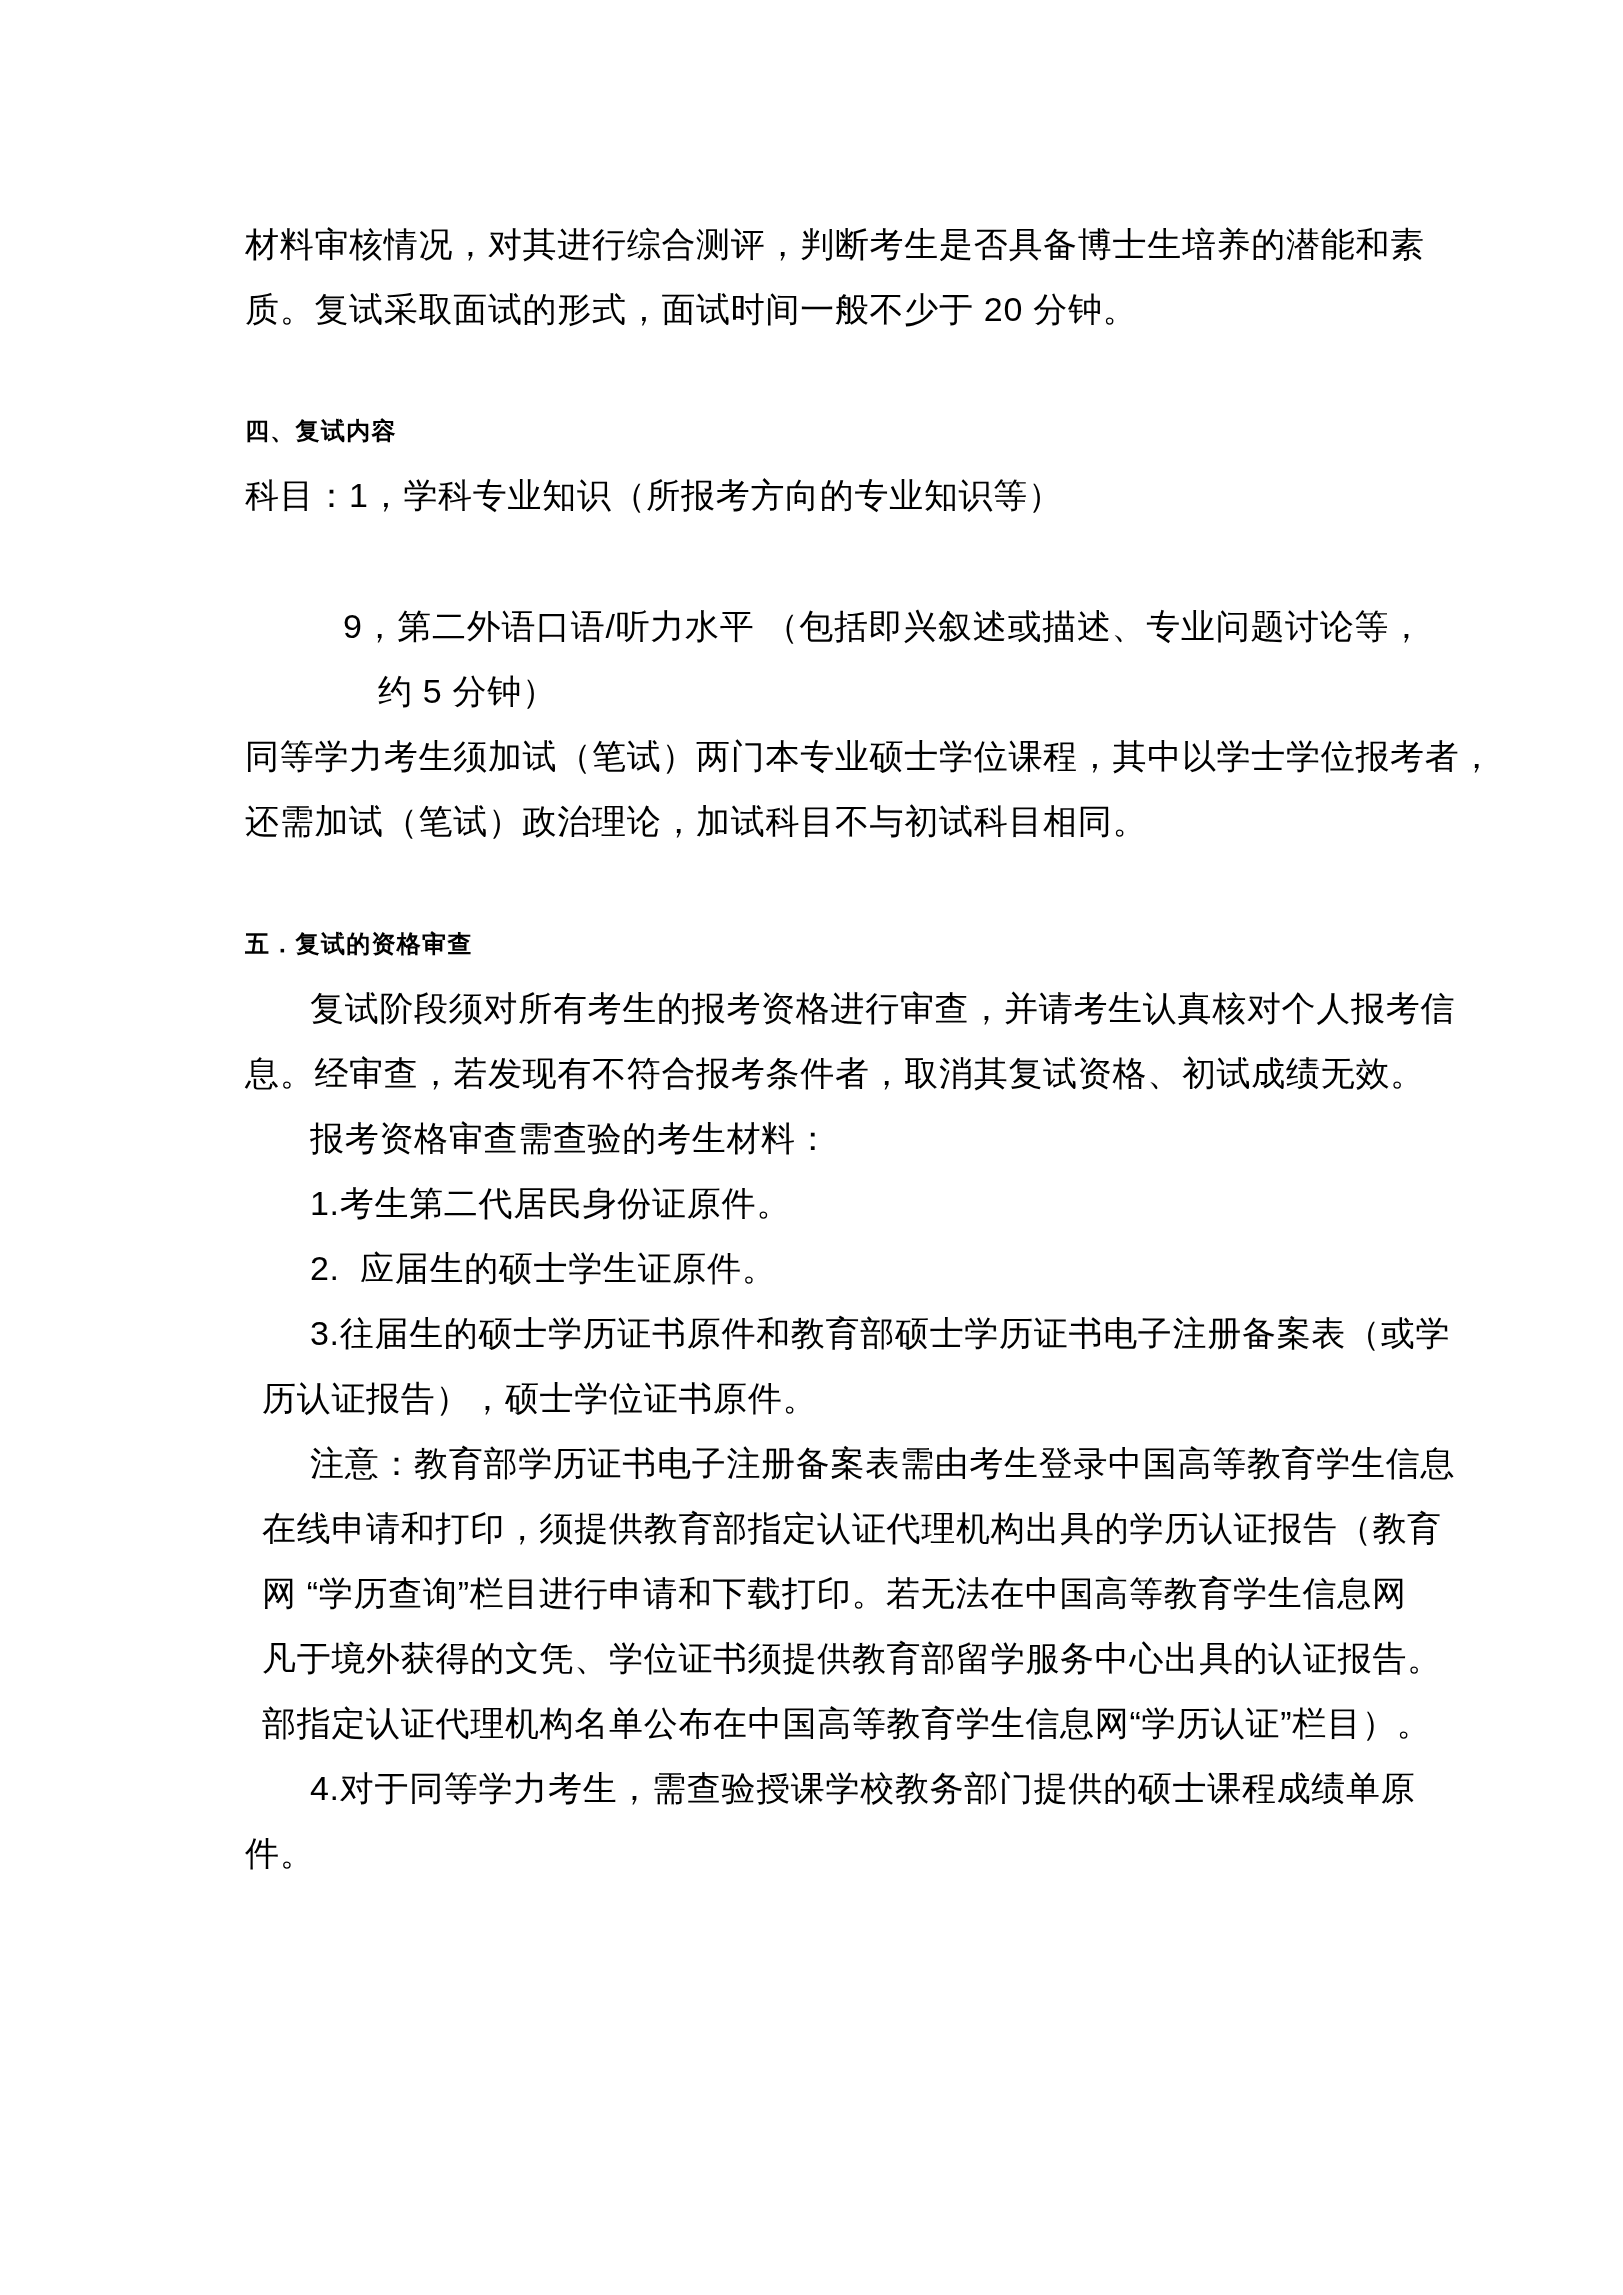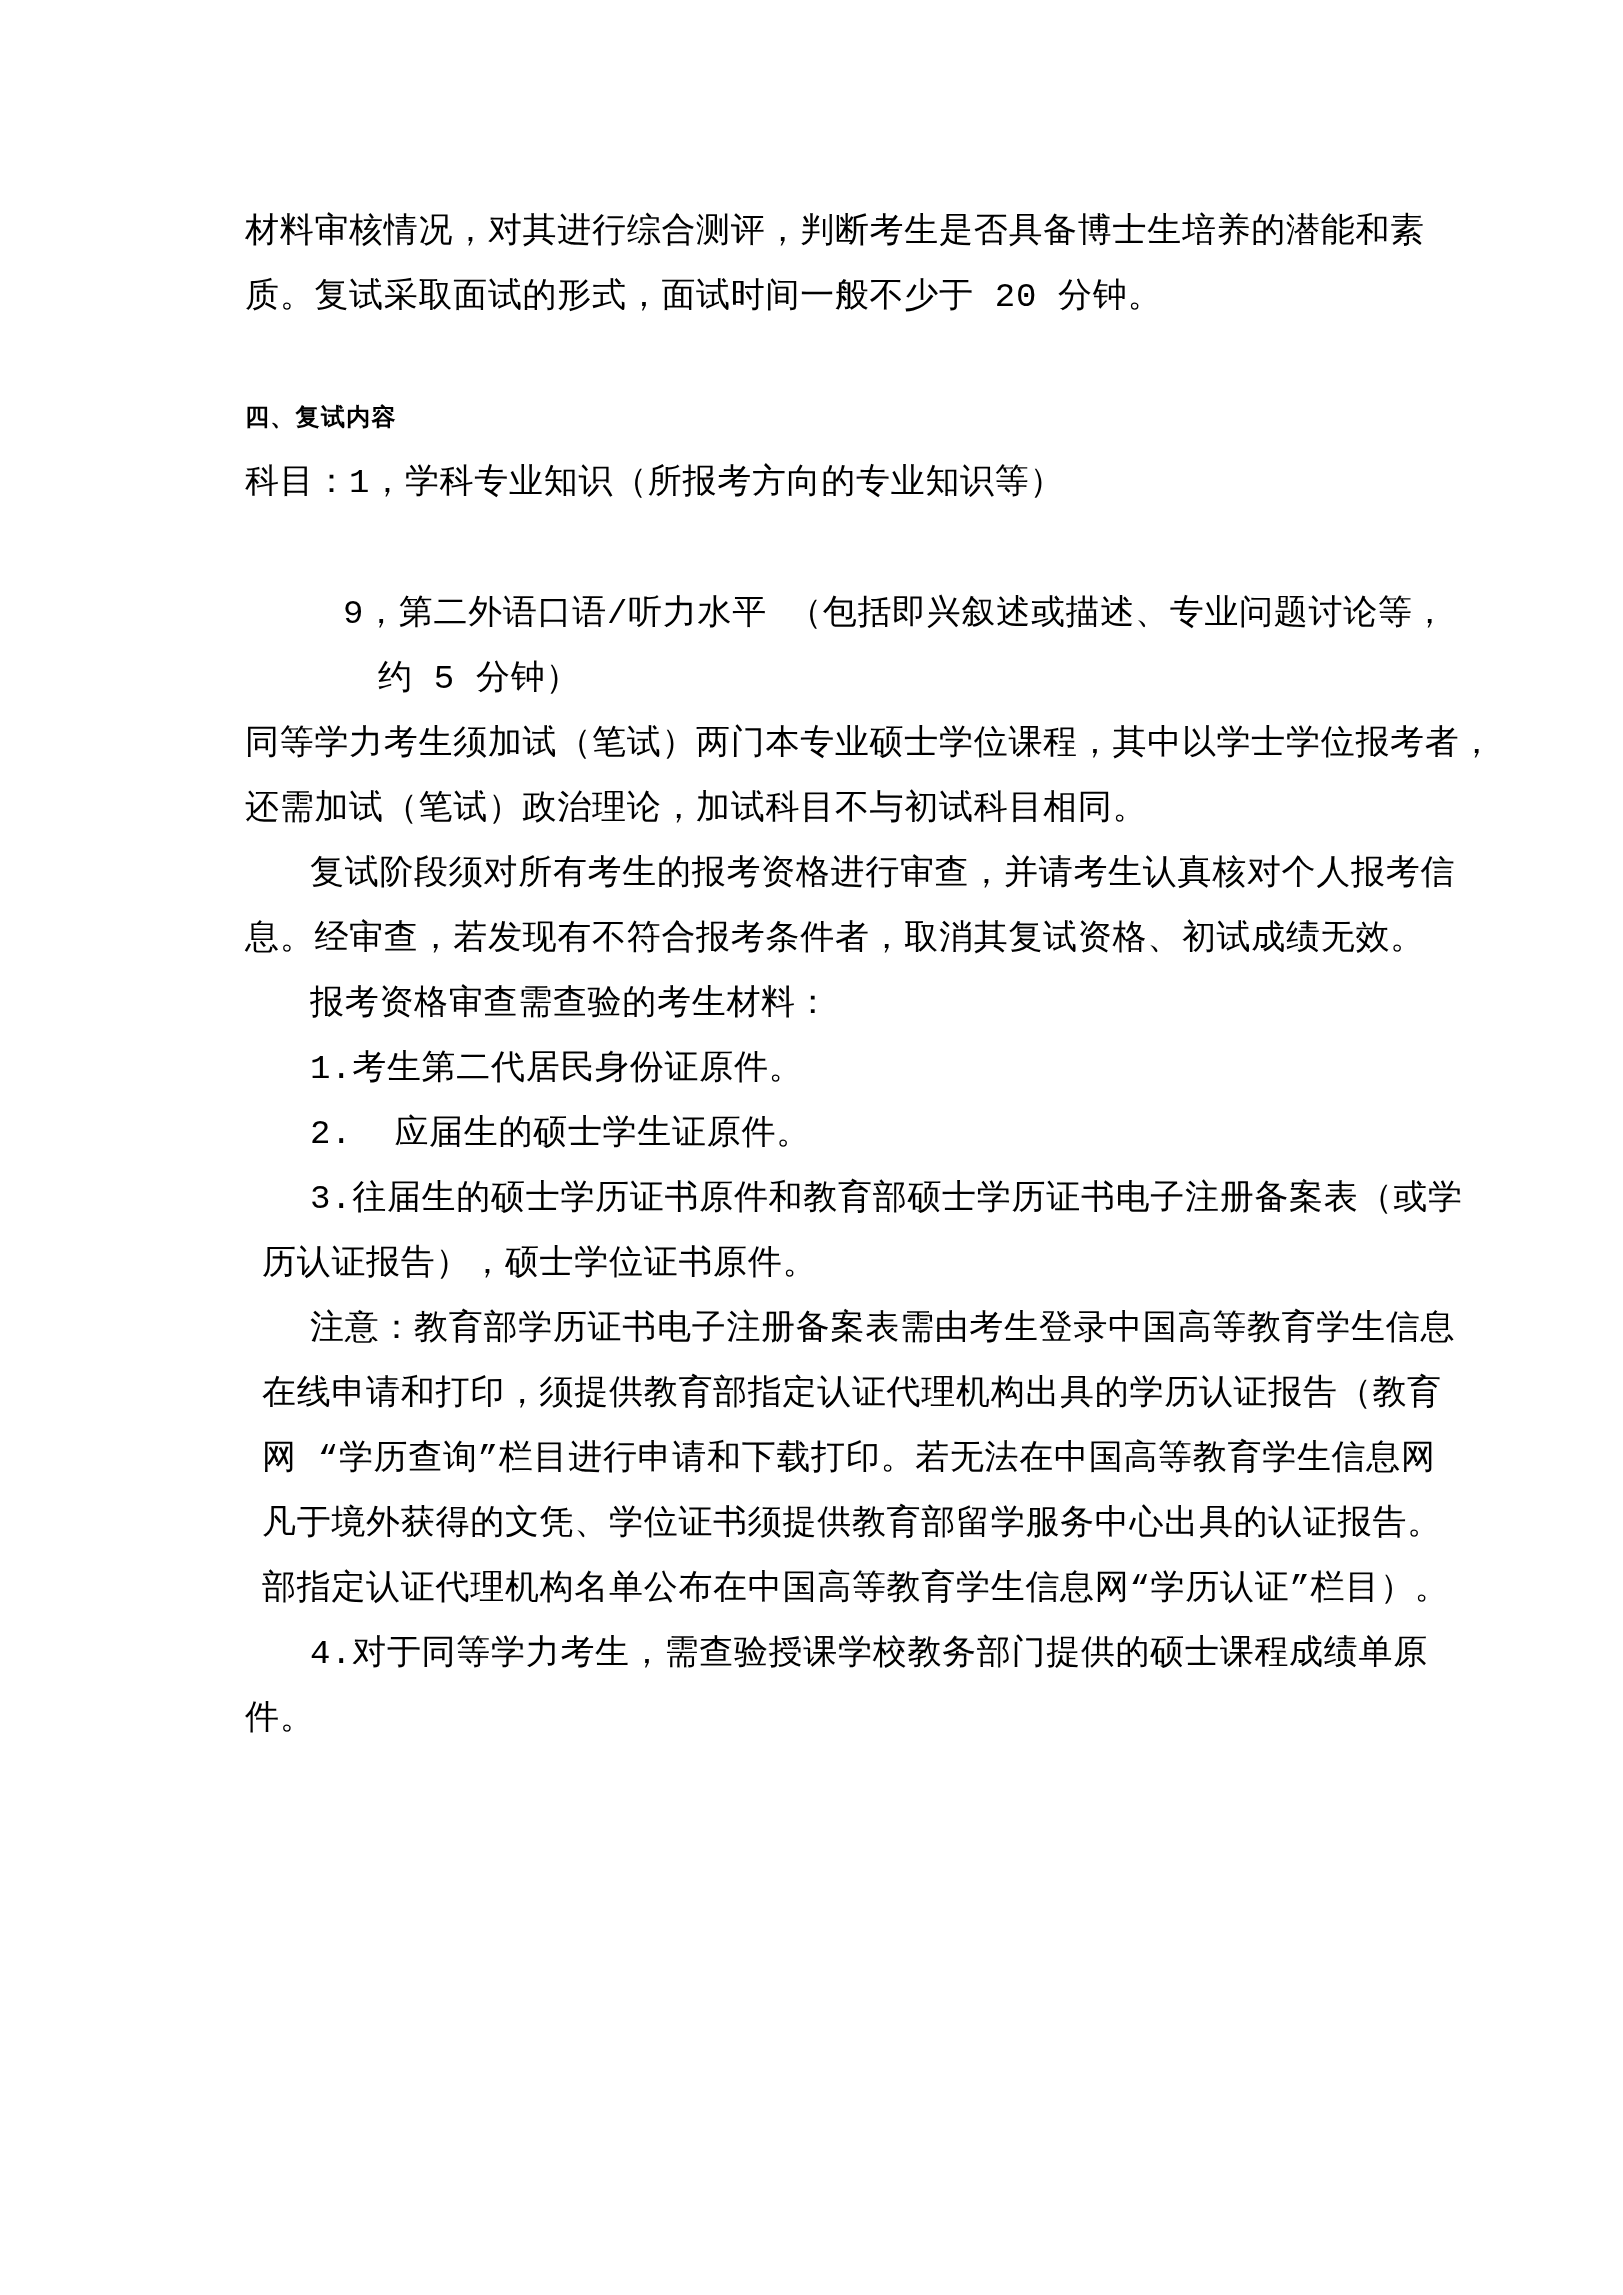--- a/index.html
+++ b/index.html
@@ -6,22 +6,23 @@
     margin: 0;
     padding: 0;
     background: #ffffff;
   }
   .page {
     position: relative;
     width: 1623px;
     height: 2034px;
     background: #ffffff;
     color: #000000;
-    font-family: Liberation Mono, monospace;
+    font-family: Liberation Sans, sans-serif;
     overflow: hidden;
+    margin-top: 12px;
   }
   .content {
     position: absolute;
     left: 245px;
     top: 200px;
     width: 1133px;
   }
   .line {
     height: 65px;
     line-height: 65px;
@@ -58,20 +59,21 @@
 <div class="page">
   <div class="content">
     <div class="line">材料审核情况，对其进行综合测评，判断考生是否具备博士生培养的潜能和素</div>
     <div class="line">质。复试采取面试的形式，面试时间一般不少于 20 分钟。</div>
     <div class="line h gap-a">四、复试内容</div>
     <div class="line">科目：1，学科专业知识（所报考方向的专业知识等）</div>
     <div class="line ind150 gap-b">9，第二外语口语/听力水平 （包括即兴叙述或描述、专业问题讨论等，</div>
     <div class="line ind200">约 5 分钟）</div>
     <div class="line">同等学力考生须加试（笔试）两门本专业硕士学位课程，其中以学士学位报考者，</div>
     <div class="line">还需加试（笔试）政治理论，加试科目不与初试科目相同。</div>
+    <div class="line h gap-c">五．复试的资格审查</div>
     <div class="line ind100">复试阶段须对所有考生的报考资格进行审查，并请考生认真核对个人报考信</div>
     <div class="line">息。经审查，若发现有不符合报考条件者，取消其复试资格、初试成绩无效。</div>
     <div class="line ind100">报考资格审查需查验的考生材料：</div>
     <div class="line ind100">1.考生第二代居民身份证原件。</div>
     <div class="line ind100">2.  应届生的硕士学生证原件。</div>
     <div class="line ind100">3.往届生的硕士学历证书原件和教育部硕士学历证书电子注册备案表（或学</div>
     <div class="line ind25">历认证报告），硕士学位证书原件。</div>
     <div class="line ind100">注意：教育部学历证书电子注册备案表需由考生登录中国高等教育学生信息</div>
     <div class="line ind25">在线申请和打印，须提供教育部指定认证代理机构出具的学历认证报告（教育</div>
     <div class="line ind25">网 “学历查询”栏目进行申请和下载打印。若无法在中国高等教育学生信息网</div>

